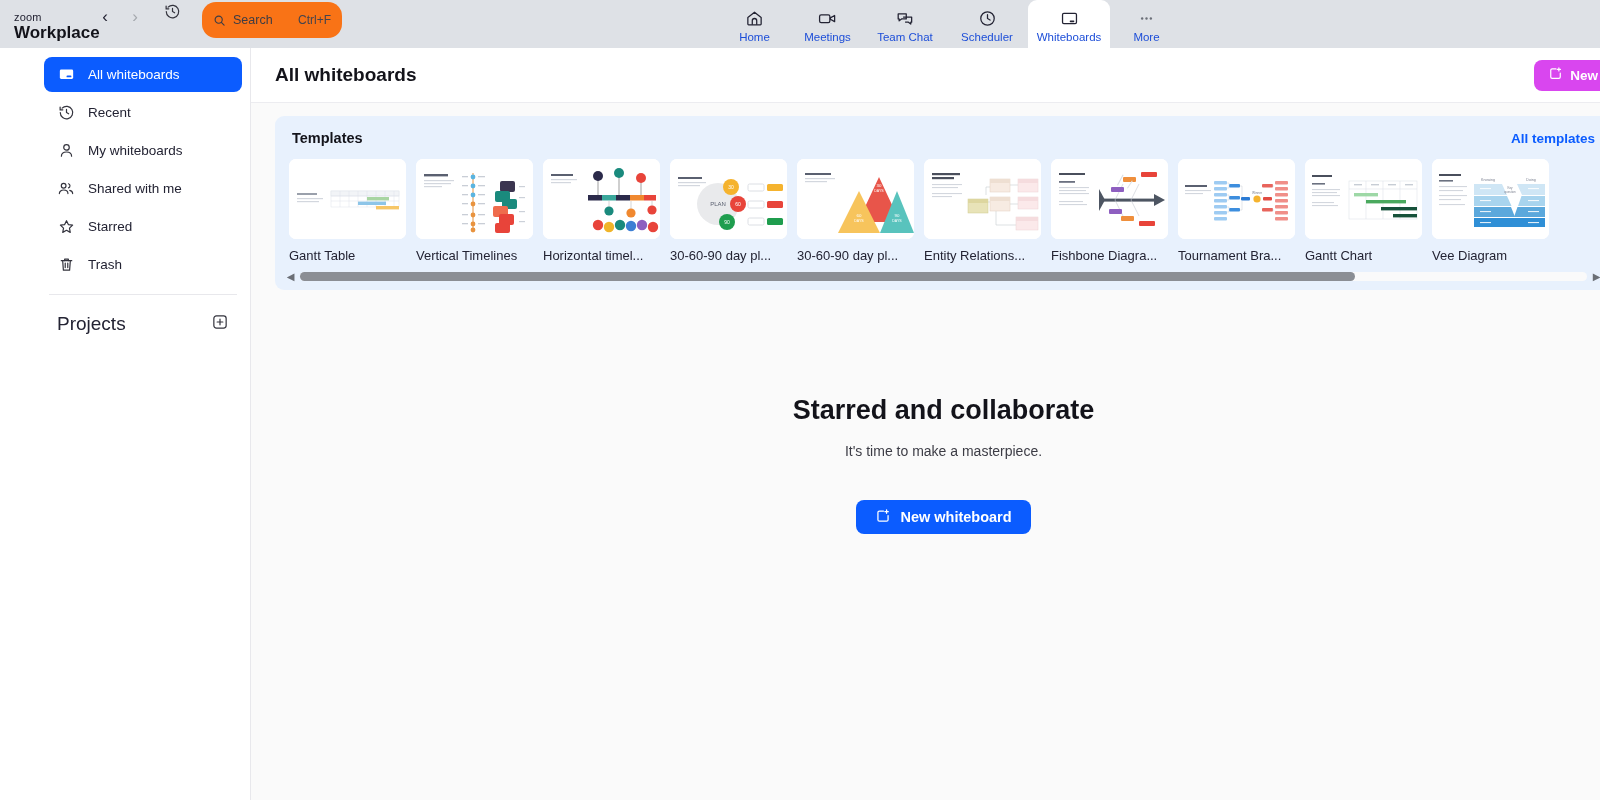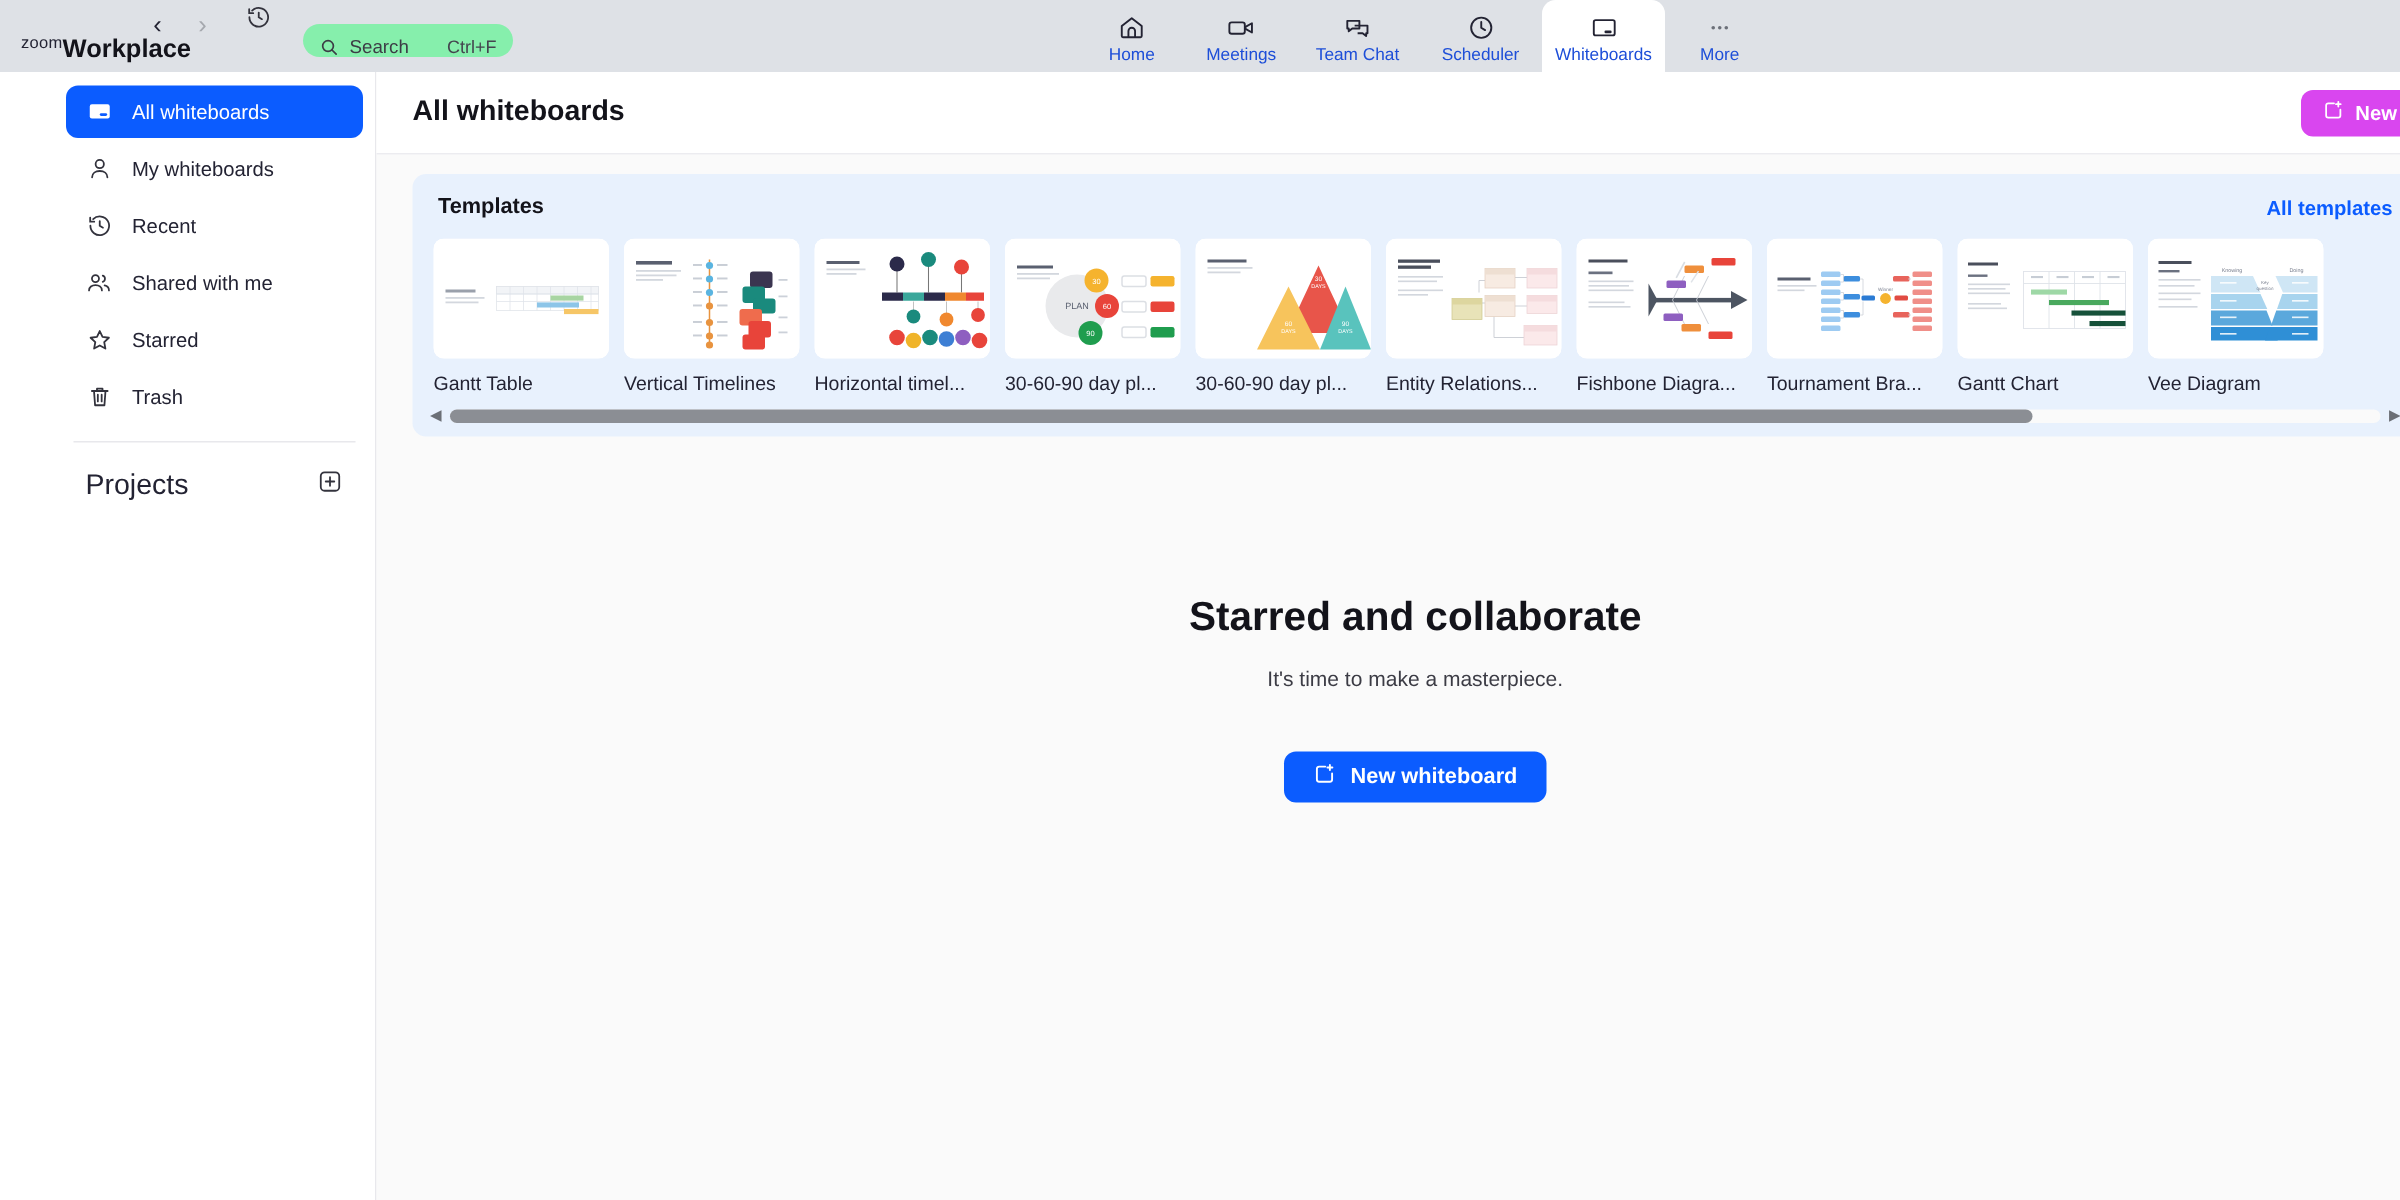--- a/index.html
+++ b/index.html
@@ -12,43 +12,43 @@
   }
 
   
   .topbar {
     height: 48px; width: 100%;
     background: #dee1e6;
     display: flex; align-items: flex-end;
     position: relative;
   }
   .brand {
-    display: flex; flex-direction: row; 
+    display: flex; flex-direction: column; justify-content: center;
     padding: 0 0 6px 14px; width: 92px;
   }
   .brand-zoom { font-size: 11px; color: #232333; letter-spacing: .2px; line-height: 12px; }
   .brand-wp { font-size: 17px; font-weight: bold; color: #13131a; line-height: 19px; }
 
   .navarrows { display: flex; align-items: center; gap: 4px; padding-bottom: 12px; }
   .navarrow {
     width: 26px; height: 26px; display: flex; align-items: center; justify-content: center;
     font-size: 17px; border-radius: 5px;
   }
   .navarrow.back { color: #232333; }
   .navarrow.fwd { color: #a5a8ae; }
   .histbtn {
     width: 28px; height: 28px; margin-left: 6px; margin-bottom: 11px;
     display: flex; align-items: center; justify-content: center; border-radius: 6px;
   }
 
   .searchbox {
     margin-left: 16px; margin-bottom: 10px;
-    height: 22px; width: 140px;
-    background: #86efac; border-radius: 14px;
-    display: flex; align-items: flex-end; padding: 0 11px; gap: 7px;
+    height: 36px; width: 140px;
+    background: #f97316; border-radius: 14px;
+    display: flex; align-items: center; padding: 0 11px; gap: 7px;
   }
   .search-ph { font-size: 12.5px; color: #3c3c45; flex: 1; }
   .search-kbd { font-size: 12px; color: #44444e; }
 
   .tabs {
     position: absolute; left: 718px; bottom: 0;
     display: flex; align-items: flex-end; height: 48px;
   }
   .tab {
     width: 73px; height: 44px;
@@ -244,36 +244,36 @@
           <rect x="2.6" y="5" width="18.8" height="13.4" rx="2"></rect>
           <rect x="12" y="13.4" width="7" height="2.6" rx="1.3" fill="#0b5cff"></rect>
         </svg>
       </span>
       <span>All whiteboards</span>
     </div>
 
     <div class="side-item">
       <span class="side-ico">
         <svg width="17" height="17" viewBox="0 0 24 24" fill="none" stroke="#33333d" stroke-width="1.7" stroke-linecap="round">
-          <circle cx="12" cy="7.6" r="3.9"></circle>
-            <path d="M4.8 20c0-3.7 3.2-5.9 7.2-5.9s7.2 2.2 7.2 5.9"></path>
-        </svg>
-      </span>
-      <span>My whiteboards</span>
+          <path d="M3.2 12a8.8 8.8 0 1 0 2.6-6.2"></path>
+            <path d="M3 4.4V8.2H6.8"></path>
+            <path d="M12 7.6V12l3 1.8"></path>
+        </svg>
+      </span>
+      <span>Recent</span>
     </div>
 
     <div class="side-item">
       <span class="side-ico">
         <svg width="17" height="17" viewBox="0 0 24 24" fill="none" stroke="#33333d" stroke-width="1.7" stroke-linecap="round">
-          <path d="M3.2 12a8.8 8.8 0 1 0 2.6-6.2"></path>
-            <path d="M3 4.4V8.2H6.8"></path>
-            <path d="M12 7.6V12l3 1.8"></path>
-        </svg>
-      </span>
-      <span>Recent</span>
+          <circle cx="12" cy="7.6" r="3.9"></circle>
+            <path d="M4.8 20c0-3.7 3.2-5.9 7.2-5.9s7.2 2.2 7.2 5.9"></path>
+        </svg>
+      </span>
+      <span>My whiteboards</span>
     </div>
 
     <div class="side-item">
       <span class="side-ico">
         <svg width="18" height="17" viewBox="0 0 26 24" fill="none" stroke="#33333d" stroke-width="1.7" stroke-linecap="round">
           <circle cx="9.6" cy="8" r="3.4"></circle>
             <path d="M3.4 19.4c0-3.3 2.8-5.2 6.2-5.2s6.2 1.9 6.2 5.2"></path>
           <path d="M16.6 5.2a3.1 3.1 0 0 1 0 5.9"></path>
             <path d="M18.4 14.6c2.4.5 4.2 2.1 4.2 4.8"></path>
         </svg>

